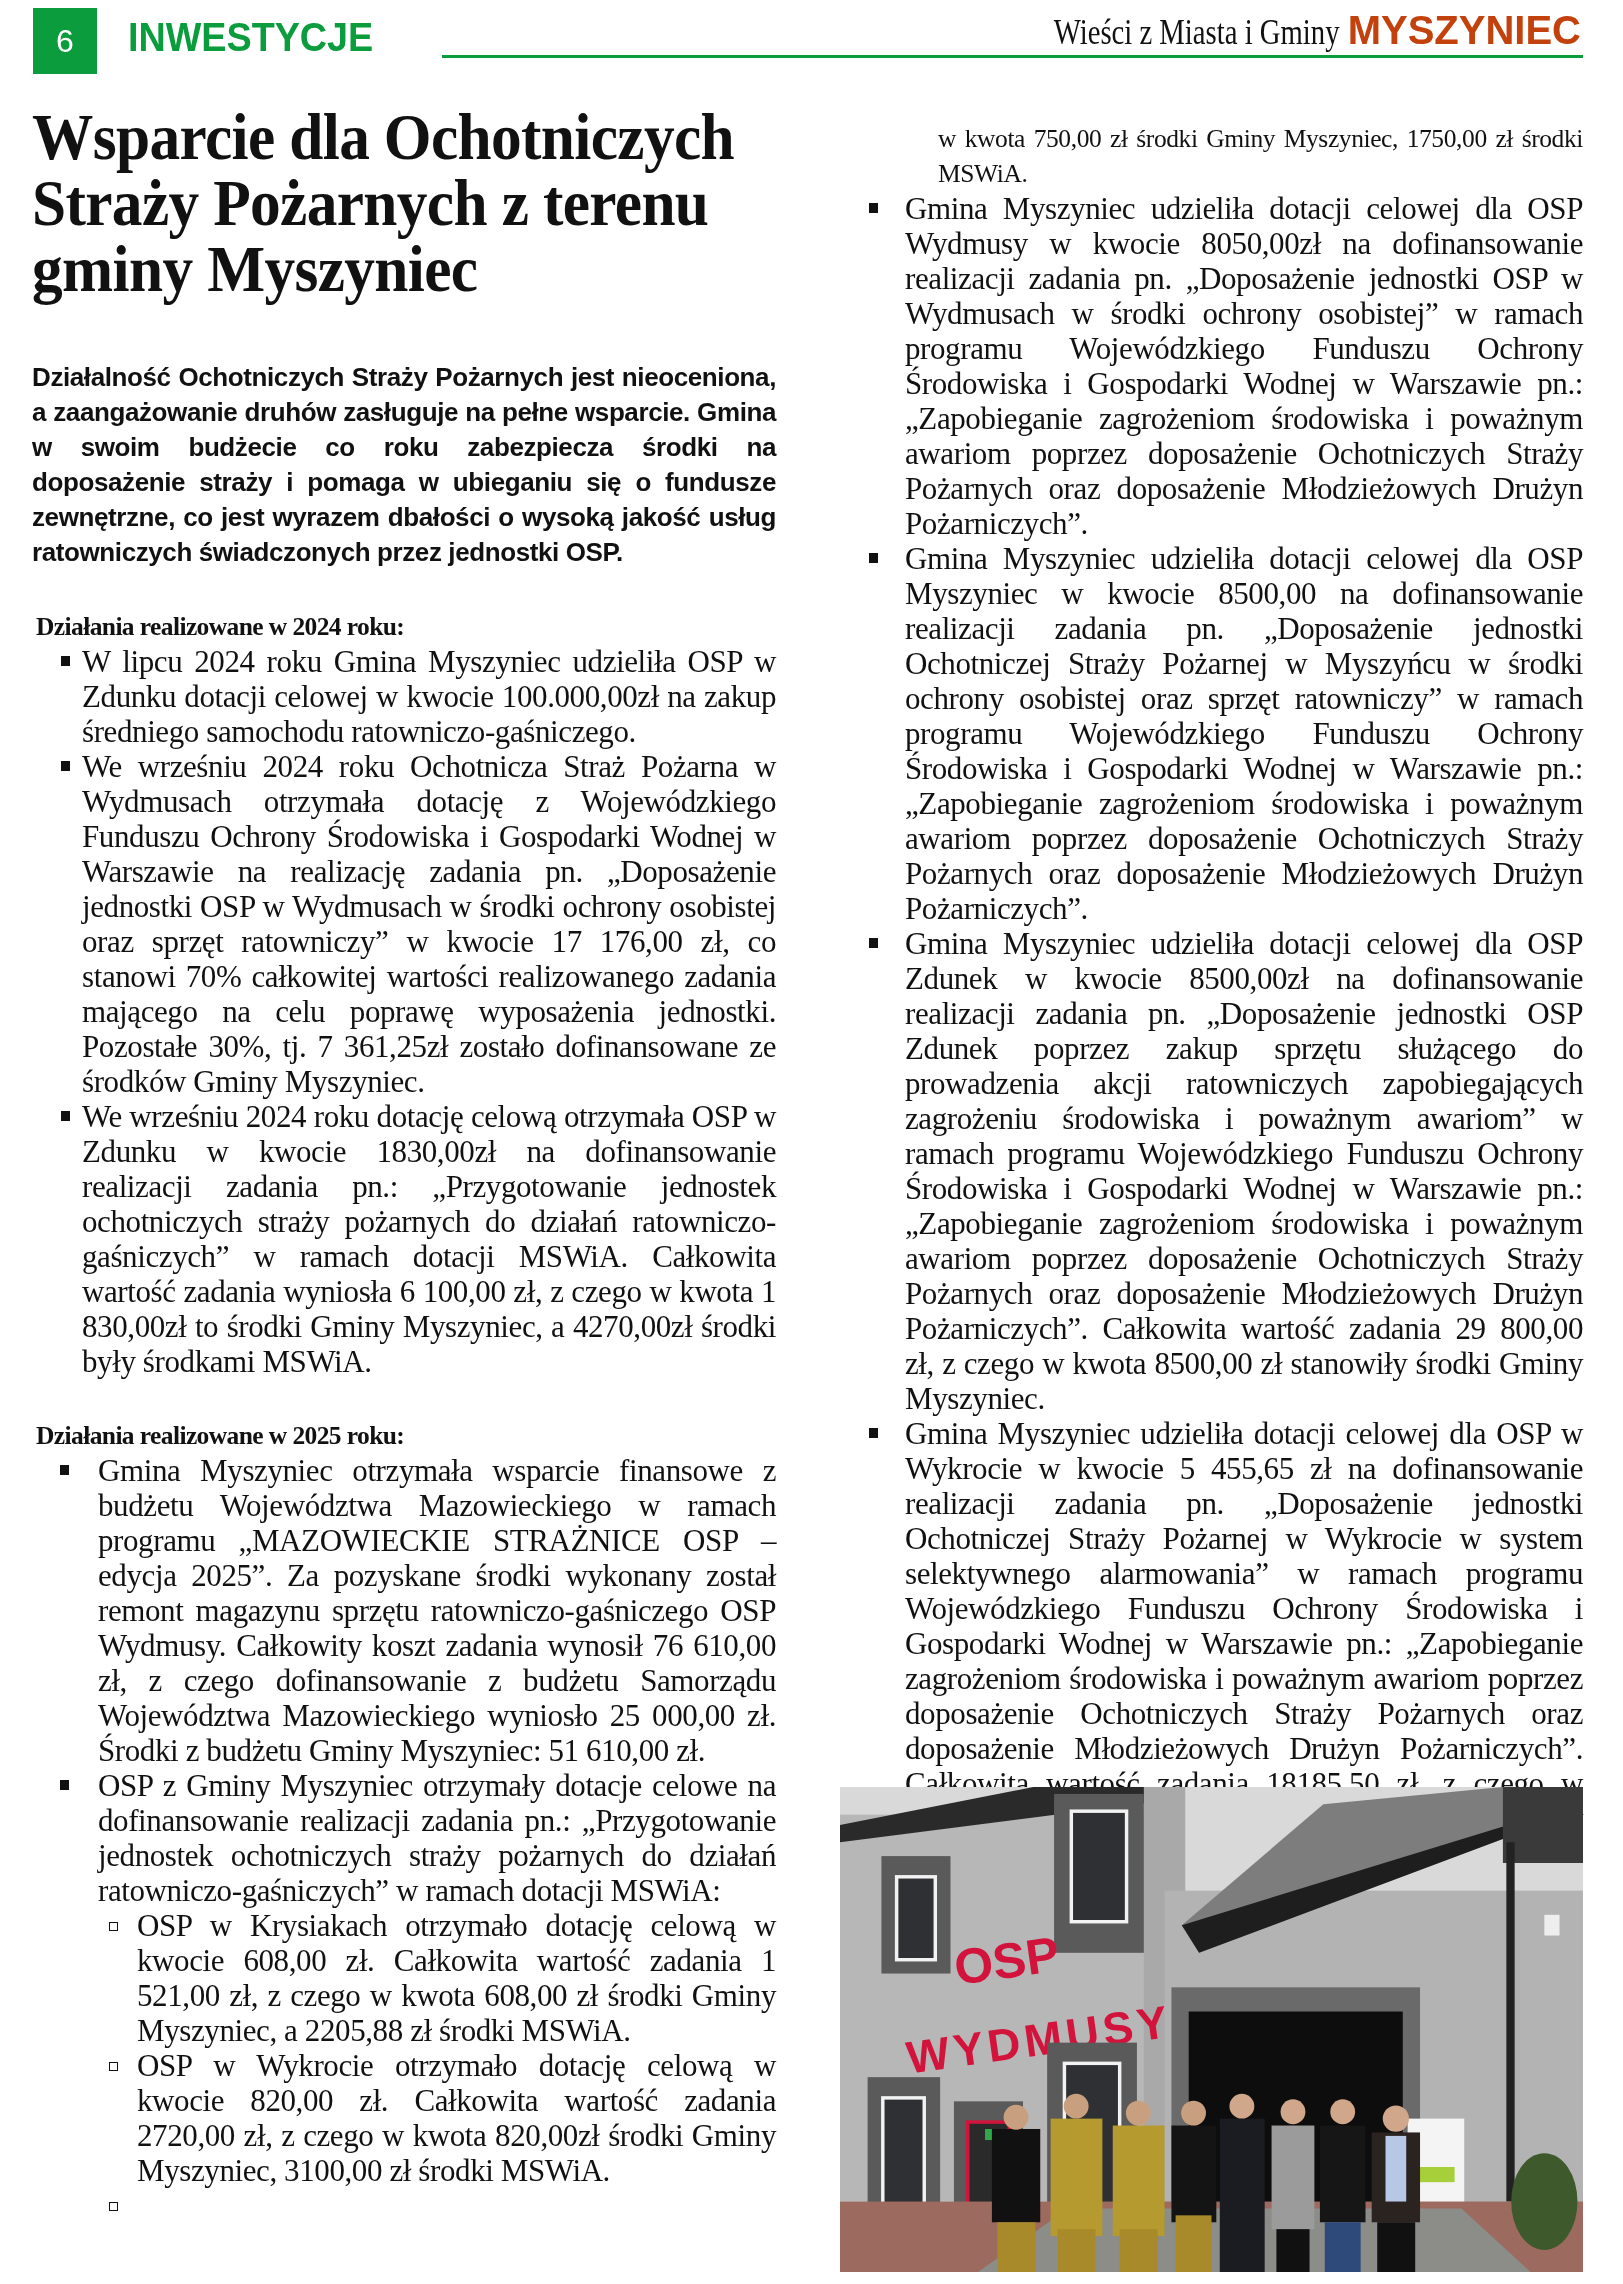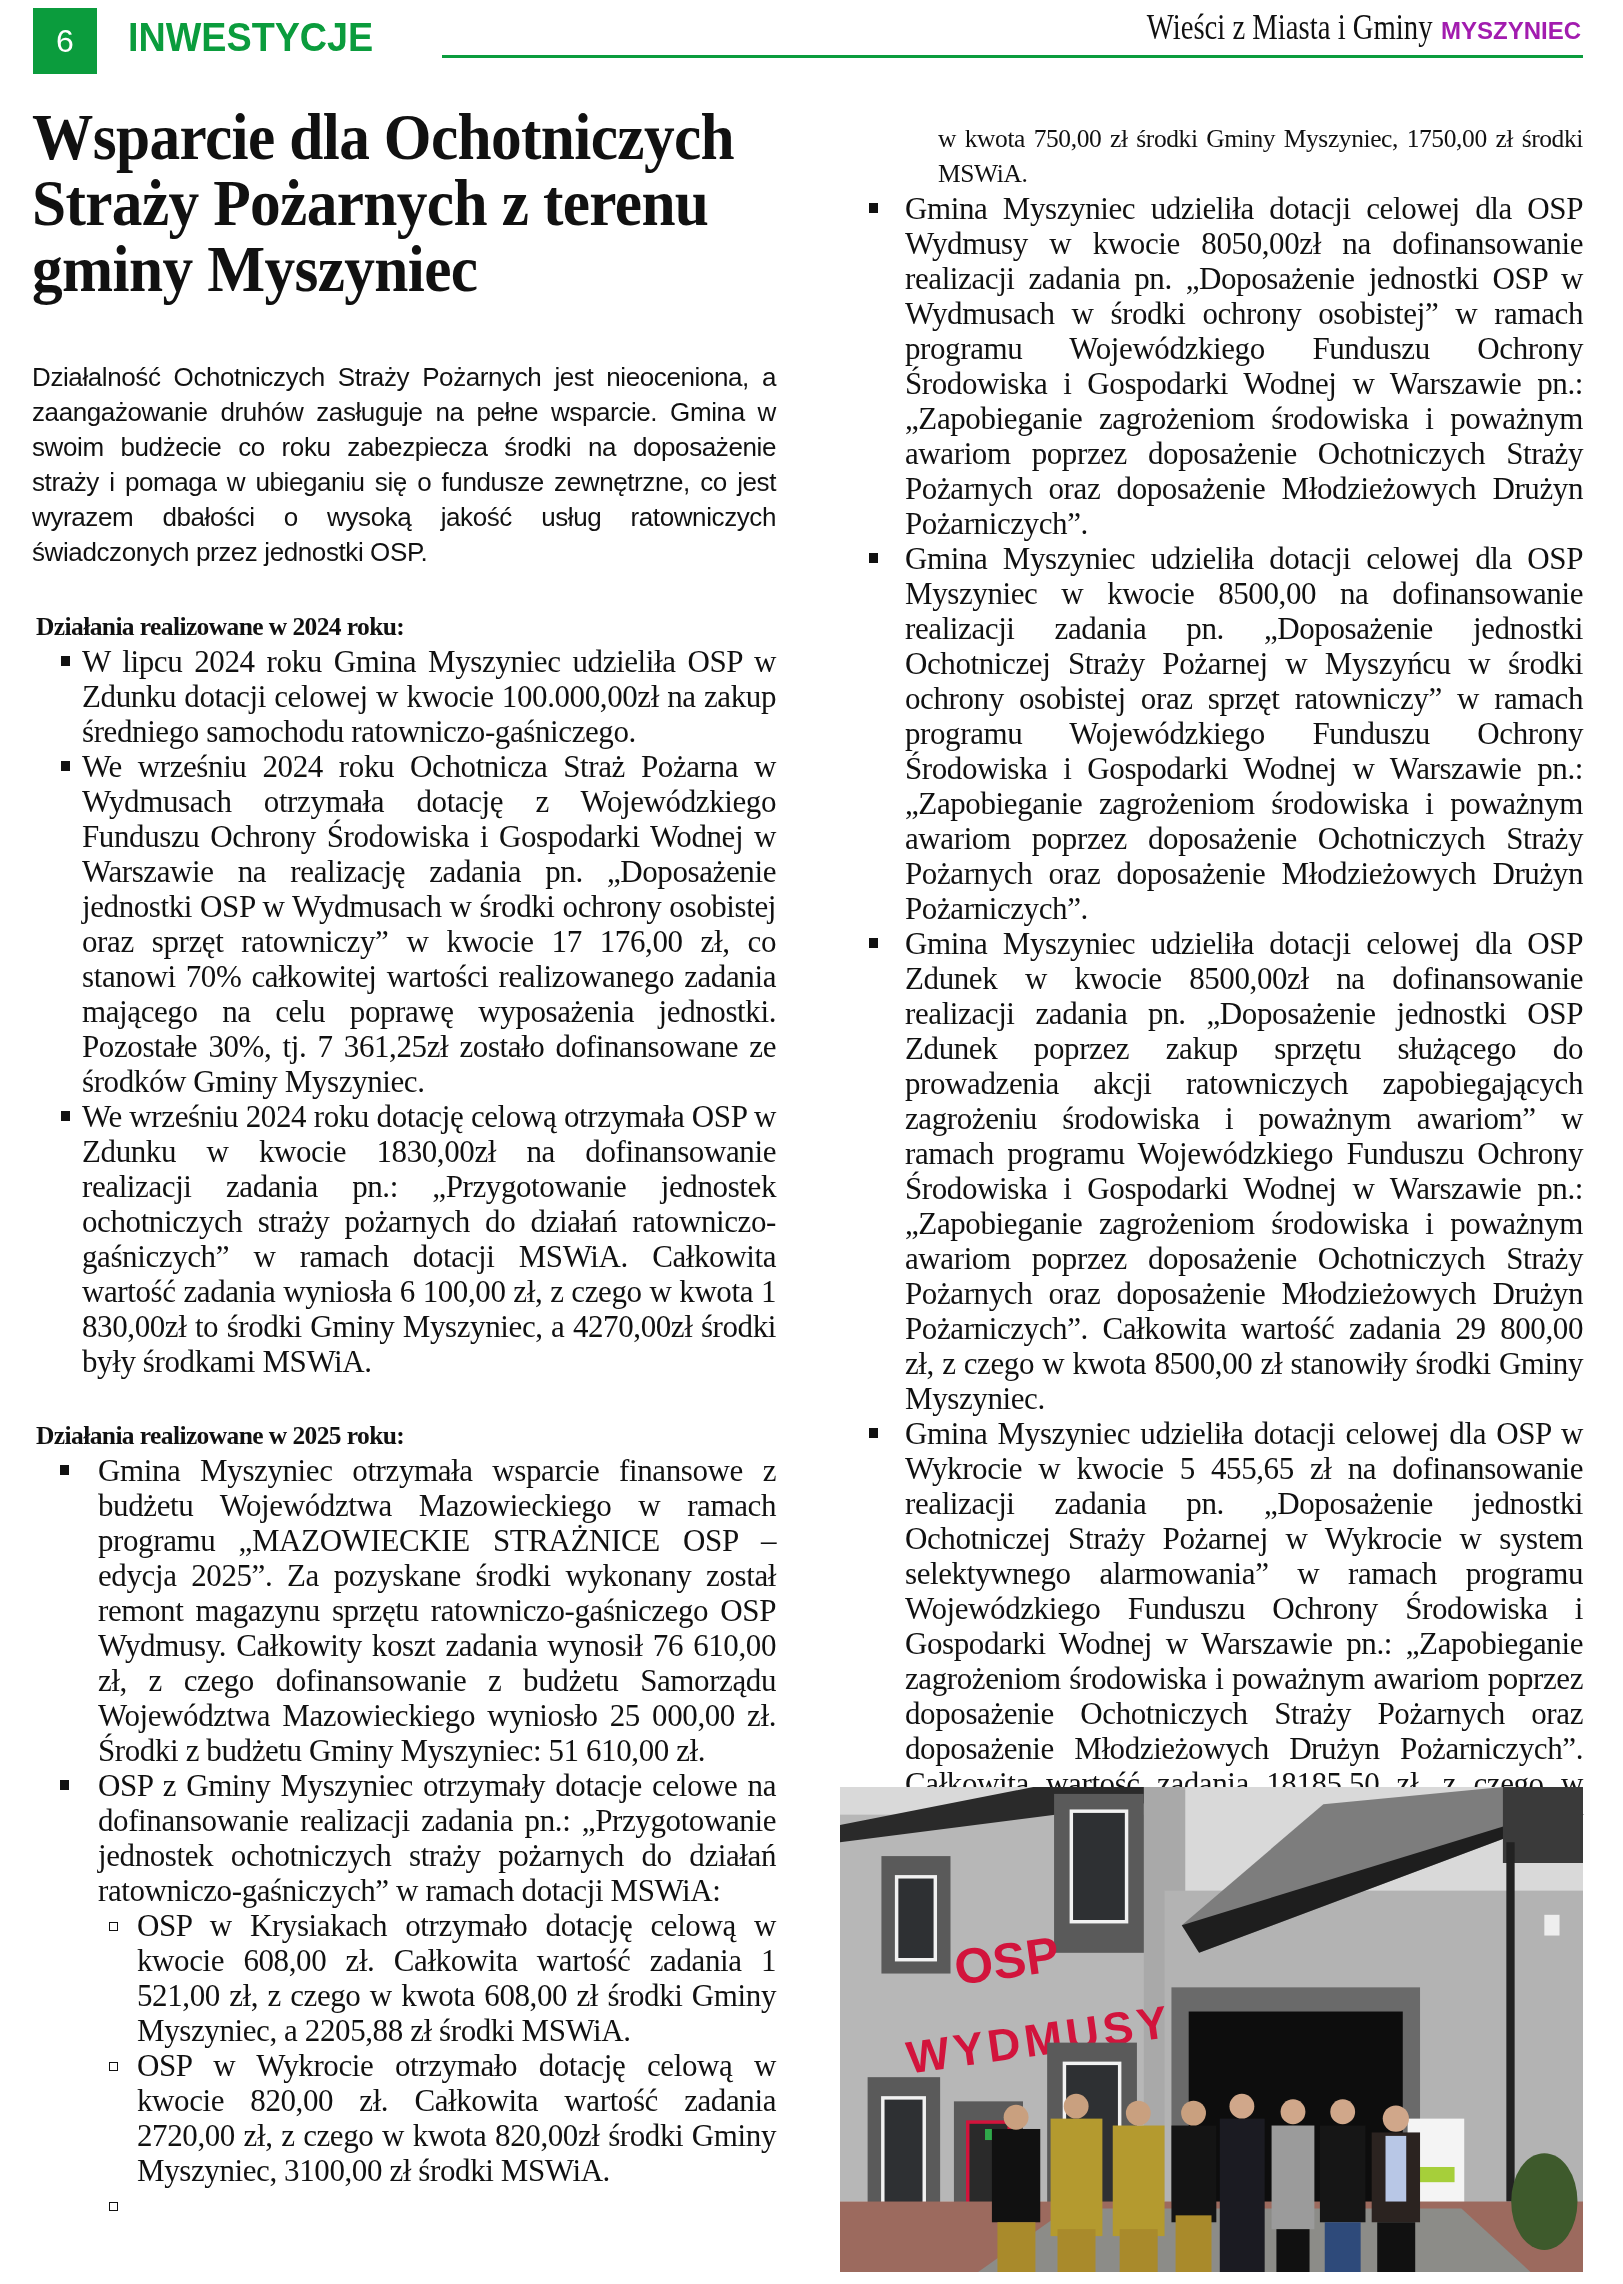--- a/index.html
+++ b/index.html
@@ -27,37 +27,37 @@
   .masthead {
     position: absolute; right: 43px; top: 8.3px; white-space: nowrap;
   }
   .masthead .paper {
     font-family: "Liberation Serif", "DejaVu Serif", serif;
     font-size: 35px; color: #111;
     display: inline-block; transform: scaleX(0.82); transform-origin: right center;
   }
   .masthead .town {
     font-family: "Liberation Sans", "DejaVu Sans", sans-serif;
-    font-weight: bold; color: #a21caf; font-size: 24px; margin-left: 5.5px;
+    font-weight: bold; color: #c2410c; font-size: 40px; margin-left: 5.5px;
   }
   .col {
     position: absolute; text-align: justify;
   }
   .col-left { left: 32px; top: 104px; width: 744px; }
   .col-right { left: 855px; top: 121px; width: 728px; }
   h1.title {
     margin: 0; font-family: "Liberation Serif", "DejaVu Serif", serif;
     font-weight: bold; font-size: 66px; line-height: 66px; text-align: left;
     letter-spacing: -0.7px; transform: scaleX(0.93); transform-origin: left top;
     width: 801px;
   }
   .lead {
     margin: 58px 0 9px 0;
     font-family: "Liberation Sans", "DejaVu Sans", sans-serif;
-    font-weight: normal; font-size: 26px; line-height: 35px;
+    font-weight: bold; font-size: 26px; line-height: 35px;
     letter-spacing: -0.4px;
   }
   .subhead {
     margin: 39px 0 0 4px; font-weight: bold; font-size: 25.5px; line-height: 35px;
     letter-spacing: -0.6px; text-align: left;
   }
   ul.items { list-style: none; margin: 0; padding: 0; }
   ul.items > li {
     position: relative; padding-left: 50px;
     font-size: 31px; line-height: 35px; letter-spacing: -0.4px;

